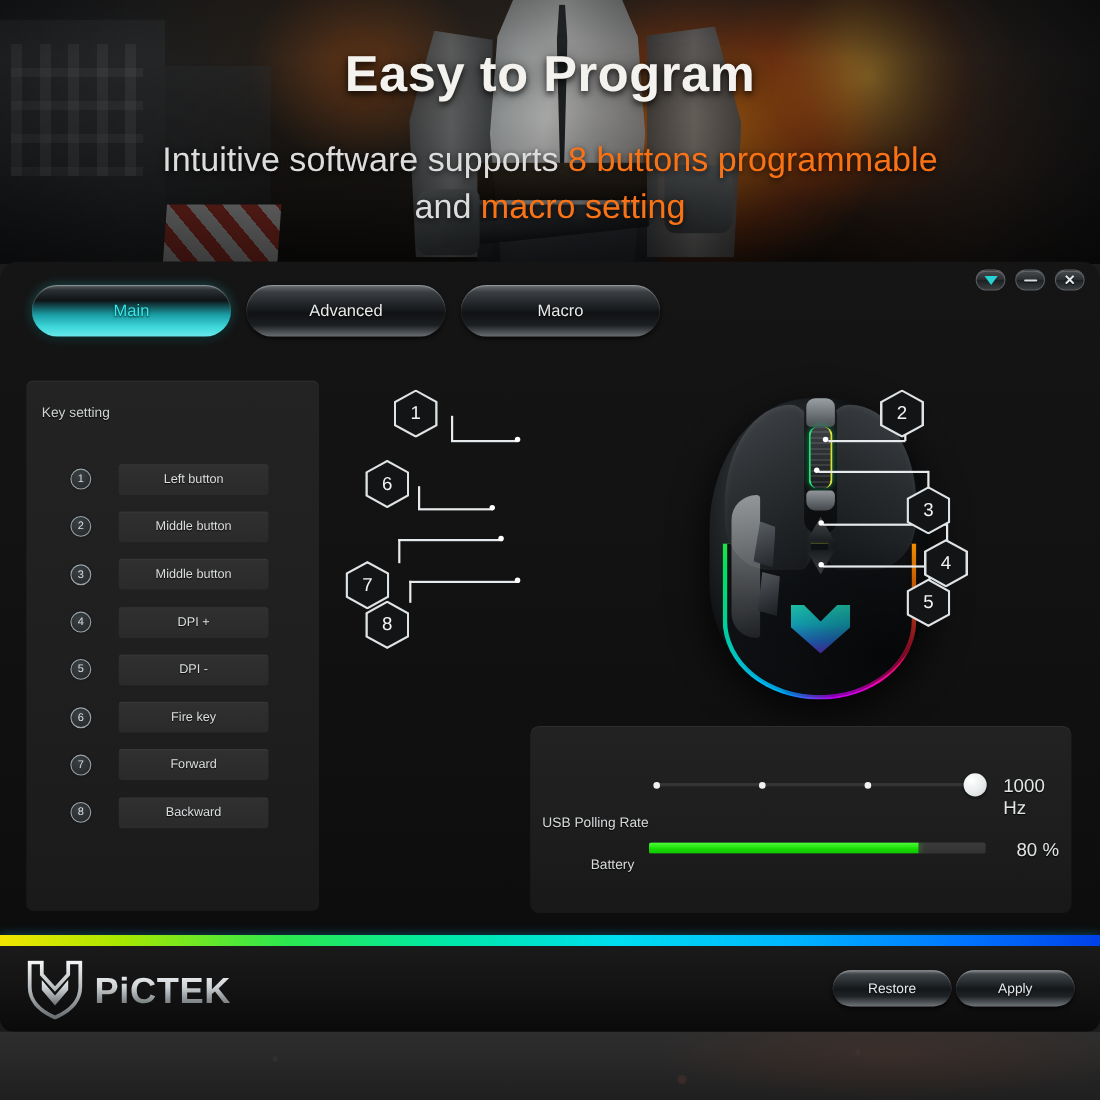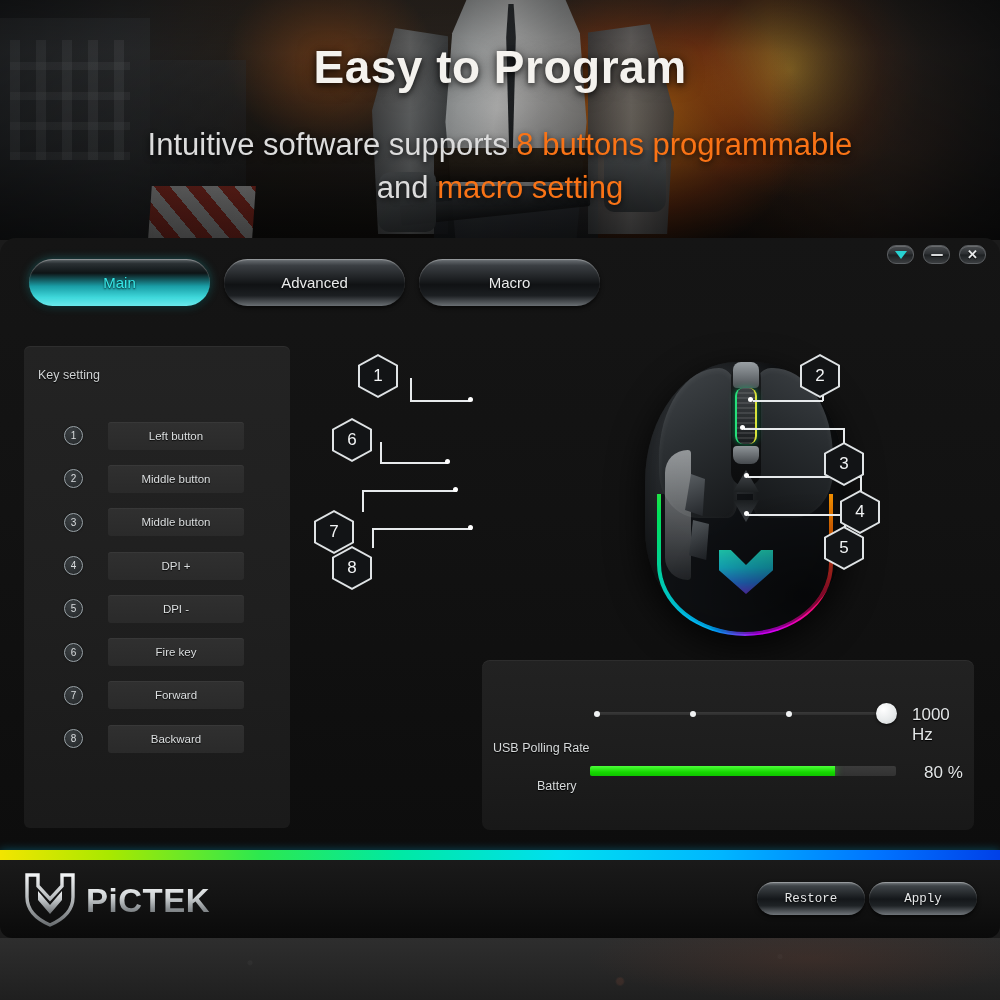--- a/index.html
+++ b/index.html
@@ -365,21 +365,20 @@
     font-size:28px; color:#eef0f1; font-weight:normal;
     text-shadow:0 1px 3px rgba(0,0,0,.9);
   }
   .fbtn{
     position:absolute; top:22px; width:108px; height:33px; border-radius:17px;
     display:flex;align-items:center;justify-content:center;
     font-size:12.5px;color:#e6e8e9;
     background:linear-gradient(180deg,#787d81 0%,#3e4347 12%,#14171a 52%,#1f2326 72%,#70757a 100%);
     box-shadow:inset 0 1px 1px rgba(255,255,255,.30), 0 2px 4px rgba(0,0,0,.7);
     text-shadow:0 1px 2px rgba(0,0,0,.9);
-    font-family:Liberation Mono, monospace;
   }
   #btn-restore{ left:757px; }
   #btn-apply{ left:869px; }
 
   
   #bottombg{
     position:absolute; left:0; top:938px; width:1000px; height:62px;
     background:
       radial-gradient(ellipse 320px 60px at 810px 20px, rgba(120,60,40,.22), rgba(0,0,0,0) 70%),
       linear-gradient(180deg,#2e2e2e,#262626 55%,#1f1f1f 100%);

